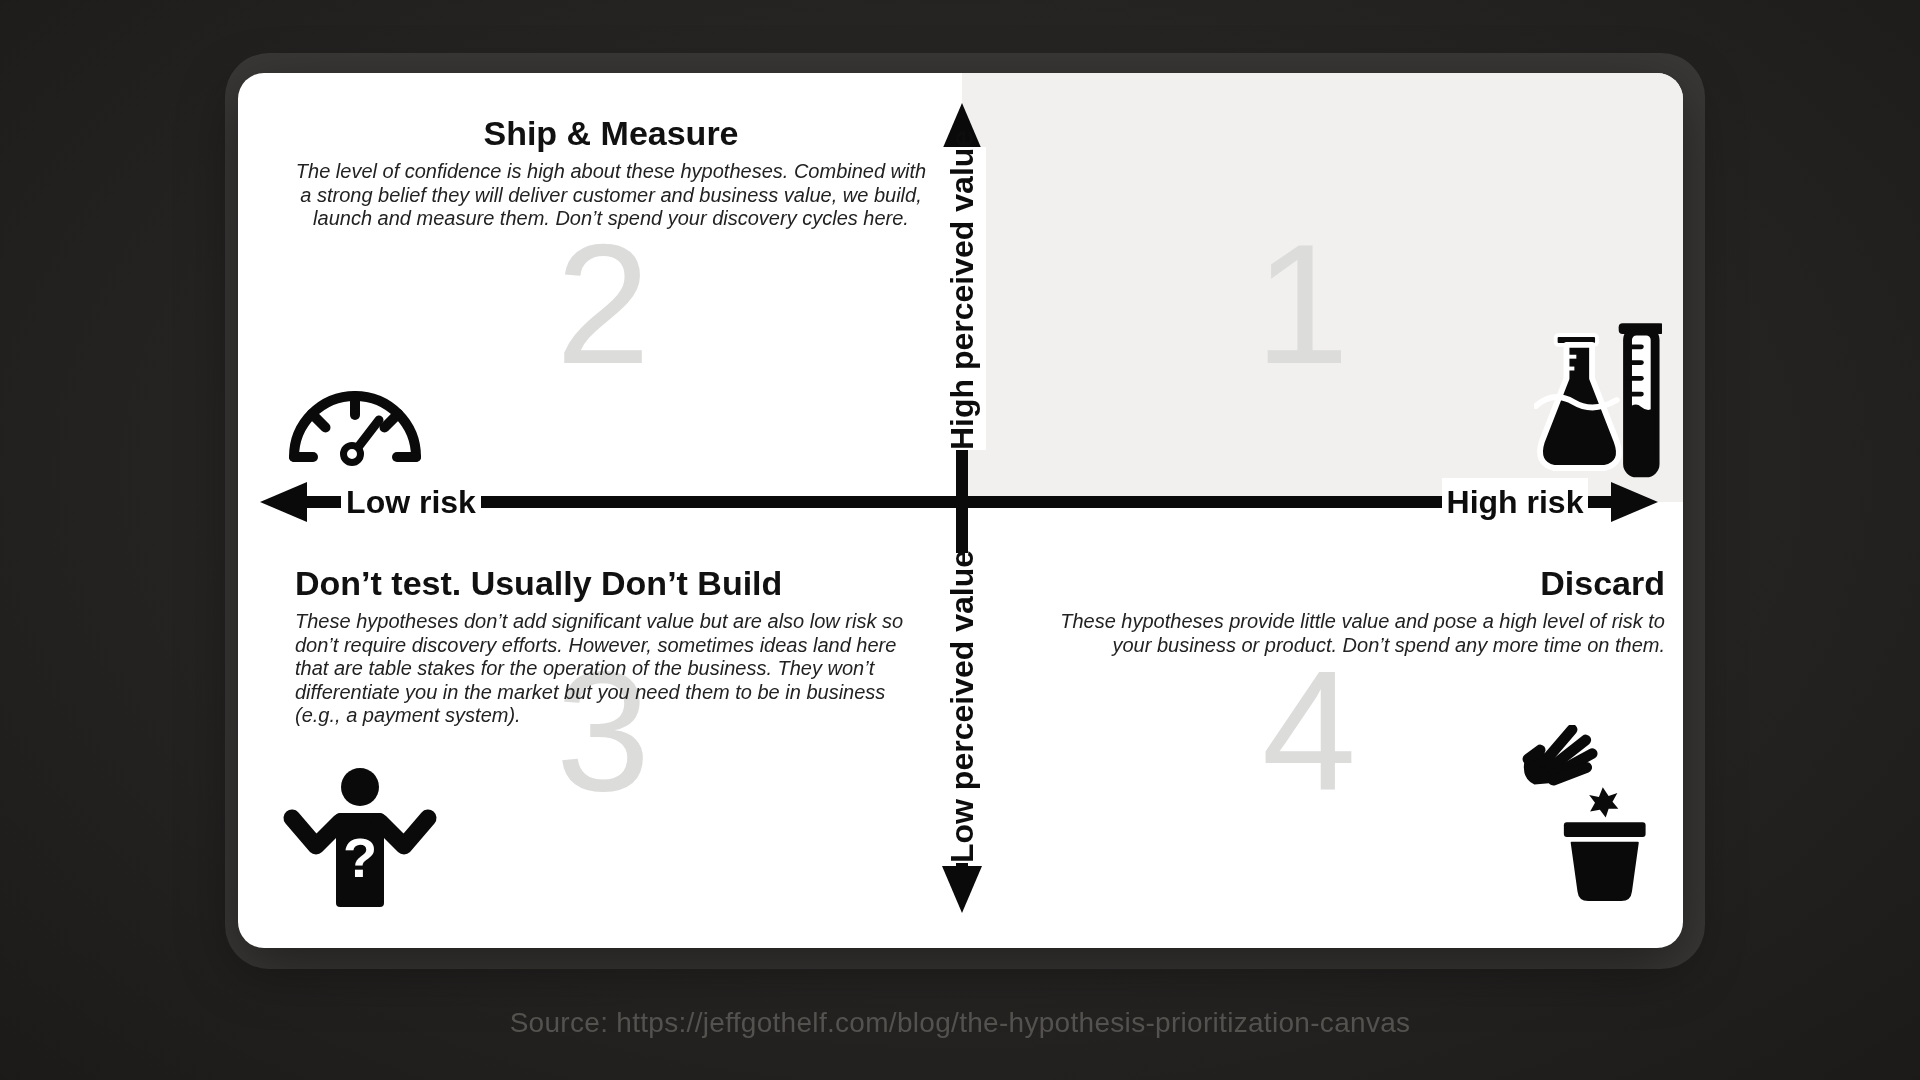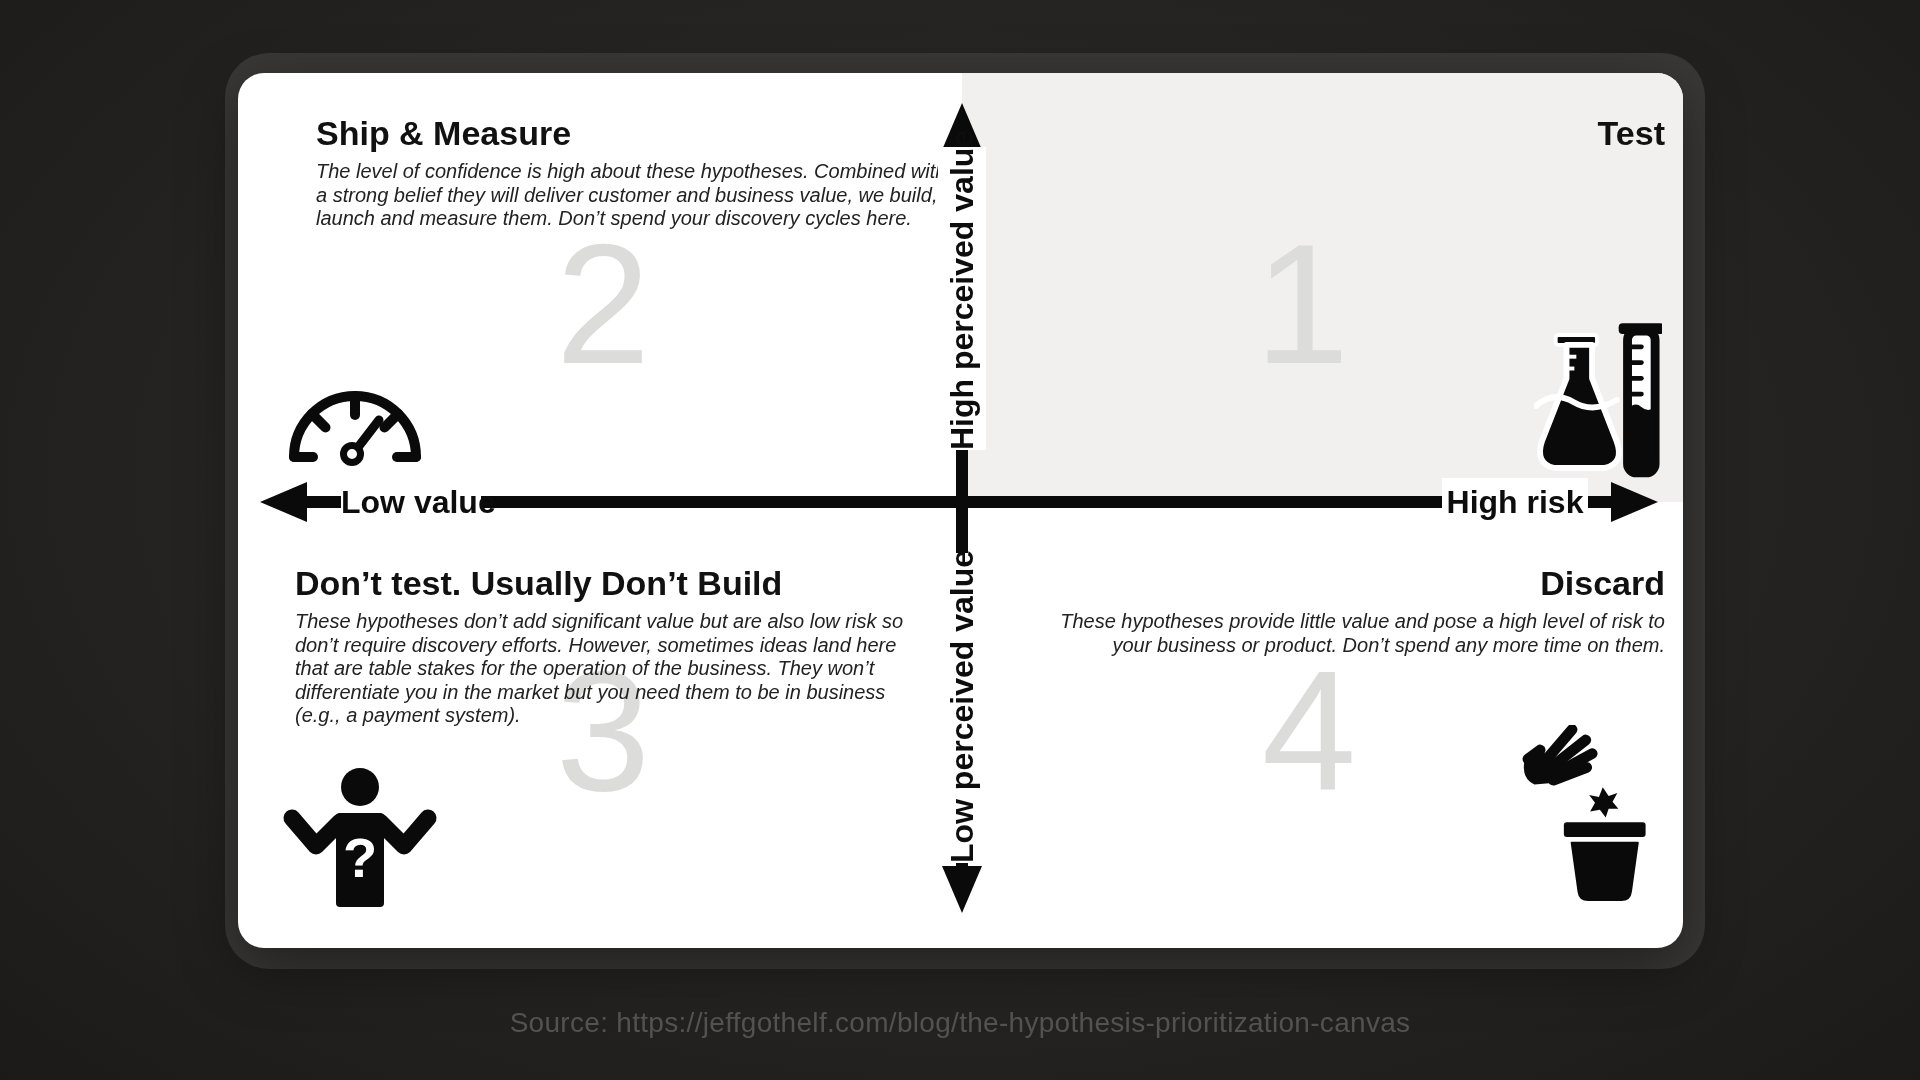--- a/index.html
+++ b/index.html
@@ -20,21 +20,21 @@
   .quad-shade{position:absolute;left:724px;top:0;width:721px;height:429px;background:#f1f0ee;z-index:1;}
   .bignum{
     position:absolute;z-index:2;width:160px;text-align:center;
     font-size:170px;line-height:175px;font-weight:400;color:#dcdcdb;
   }
   .n1{left:984px;top:144px;} .n2{left:285px;top:144px;}
   .n3{left:285px;top:571px;} .n4{left:991px;top:571px;}
   .qblock{position:absolute;z-index:3;color:#1c1c1c;}
   .qblock h2{margin:0 0 7px 0;font-size:34px;line-height:40px;font-weight:bold;color:#111;}
   .qblock p{margin:0;font-size:20px;line-height:23.5px;color:#222;font-style:italic;}
-  .q-tl{left:53px;top:40px;width:640px;text-align:left;margin-left:25px;}
+  .q-tl{left:53px;top:40px;width:640px;text-align:center;}
   .q-tr{right:18px;top:40px;width:590px;text-align:right;}
   .q-bl{left:57px;top:490px;width:640px;text-align:left;}
   .q-br{right:18px;top:490px;width:625px;text-align:right;}
   .icon-box{position:absolute;z-index:3;}
   .i-gauge{left:42px;top:293px;width:150px;height:104px;}
   .i-flasks{left:1296px;top:250px;width:128px;height:158px;}
   .i-shrug{left:42px;top:692px;width:160px;height:150px;}
   .i-trash{left:1277px;top:652px;width:160px;height:180px;}
   .icon-box svg{display:block;width:100%;height:100%;}
   .axis{position:absolute;background:#0a0a0a;z-index:4;}
@@ -73,21 +73,20 @@
     <div class="bignum n2">2</div>
     <div class="bignum n3">3</div>
     <div class="bignum n4">4</div>
 
     <div class="qblock q-tl">
       <h2>Ship &amp; Measure</h2>
       <p>The level of confidence is high about these hypotheses. Combined with a strong belief they will deliver customer and business value, we build, launch and measure them. Don’t spend your discovery cycles here.</p>
     </div>
 
     <div class="qblock q-tr">
-      <h2>Test</h2>
     </div>
 
     <div class="qblock q-br">
       <h2>Discard</h2>
       <p>These hypotheses provide little value and pose a high level of risk to your business or product. Don’t spend any more time on them.</p>
     </div>
 
     <div class="qblock q-bl">
       <h2>Don’t test. Usually Don’t Build</h2>
       <p>These hypotheses don’t add significant value but are also low risk so don’t require discovery efforts. However, sometimes ideas land here that are table stakes for the operation of the business. They won’t differentiate you in the market but you need them to be in business (e.g., a payment system).</p>
@@ -157,20 +156,20 @@
       </svg>
     </div>
 
     <div class="axis axis-h"></div>
     <div class="axis axis-v"></div>
     <div class="tri tri-left"></div>
     <div class="tri tri-right"></div>
     <div class="tri tri-up"></div>
     <div class="tri tri-down"></div>
 
-    <div class="axis-label al-low-risk">Low value</div>
+    <div class="axis-label al-low-risk">Low risk</div>
     <div class="axis-label al-high-risk">High risk</div>
     <div class="axis-label al-high-val">High perceived value</div>
     <div class="axis-label al-low-val">Low perceived value</div>
   </div>
 
   <div class="footer-source">Source: https://jeffgothelf.com/blog/the-hypothesis-prioritization-canvas</div>
 </div>
 
 </body></html>

